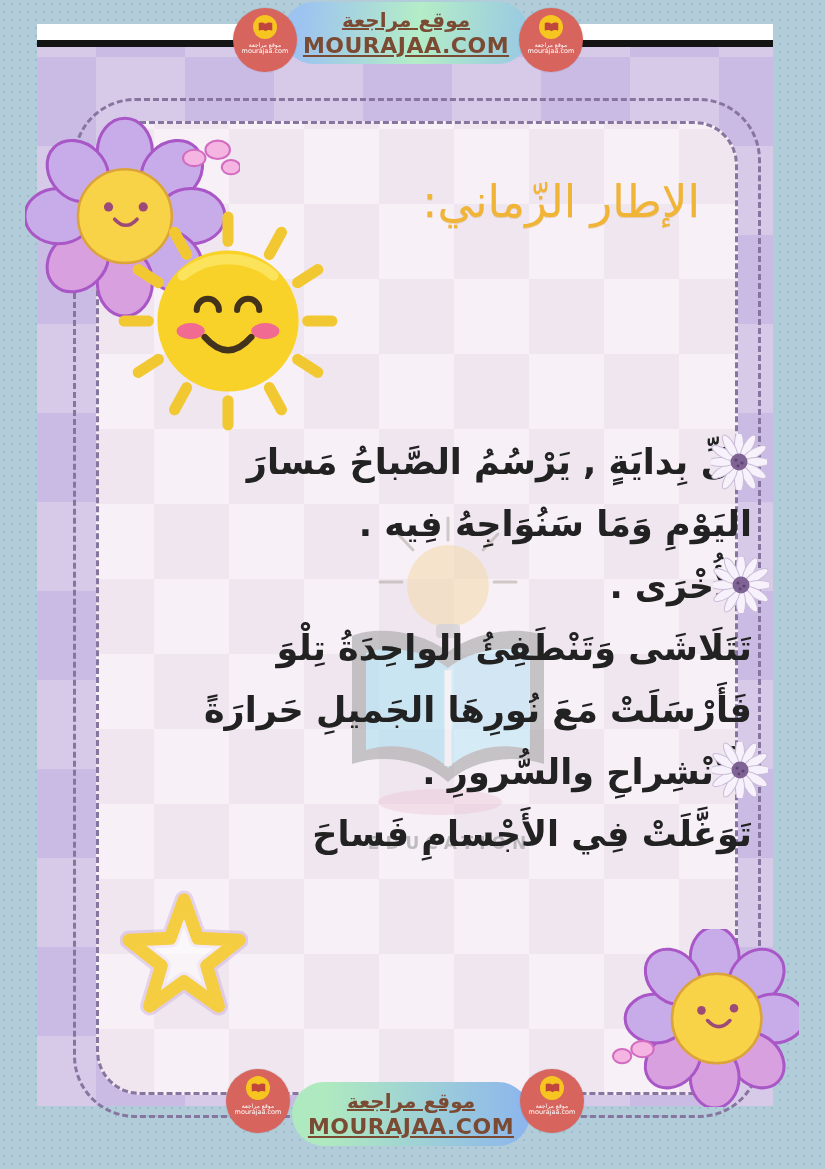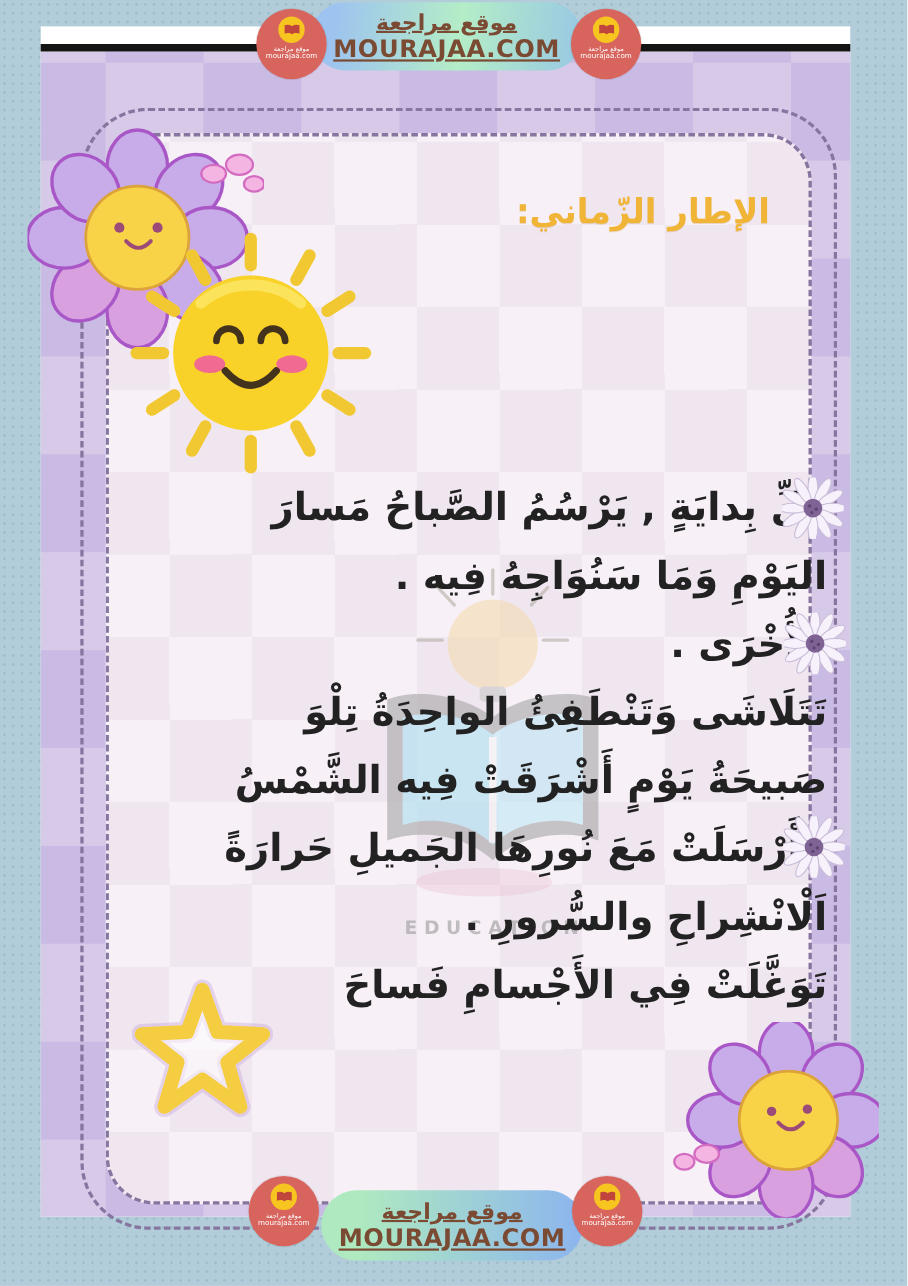--- a/index.html
+++ b/index.html
@@ -37,21 +37,21 @@
   .card-inner {
     position:absolute; inset:20px;
     border:3px dashed #86759f; border-radius:44px;
     background: repeating-conic-gradient(#f7f0f7 0% 25%, #efe6f0 0% 50%);
     background-size:150px 150px;
     background-position:-20px 5px;
   }
 
   .card-title {
     position:absolute; top:74px; right:58px;
-    direction:rtl; font-weight:bold; font-size:31px; color:#f0b437;
+    direction:rtl; font-weight:normal; font-size:45px; color:#f0b437;
     text-shadow:0 1px 0 rgba(200,130,20,.25);
   }
   .card-subtitle {
     position:absolute; top:178px; right:60px;
     direction:rtl; font-weight:bold; font-size:40px; color:#1e1e1e;
   }
   .body-lines {
     position:absolute; top:330px; left:6px; right:6px;
     direction:rtl; text-align:right;
     font-weight:bold; font-size:35px; line-height:62px; color:#222222;
@@ -120,21 +120,20 @@
           <text class="wm-text" x="120" y="347" text-anchor="middle" font-size="17" fill="#9b9b9b">EDUCATION</text>
         </svg>
 
         <div class="card-title">الإطار الزّماني:</div>
 
         <div class="body-lines">
           <div>كُلِّ بِدايَةٍ , يَرْسُمُ الصَّباحُ مَسارَ</div>
           <div>اليَوْمِ  وَمَا سَنُوَاجِهُ فِيه .</div>
           <div>الأُخْرَى .</div>
           <div>تَتَلَاشَى وَتَنْطَفِئُ الواحِدَةُ تِلْوَ</div>
-          <div>صَبيحَةُ يَوْمٍ أَشْرَقَتْ فِيه الشَّمْسُ</div>
           <div>فَأَرْسَلَتْ مَعَ نُورِهَا الجَميلِ حَرارَةً</div>
           <div>اَلْانْشِراحِ والسُّرورِ .</div>
           <div>تَوَغَّلَتْ فِي الأَجْسامِ فَساحَ</div>
         </div>
       </div>
 
       <svg class="deco" style="left:-12px; top:62px; width:215px; height:250px;" viewBox="0 0 205 245">
         <g fill="#c8ace9" stroke="#a957c7" stroke-width="3">
           <ellipse cx="95" cy="42" rx="27" ry="33"></ellipse>
           <ellipse cx="141" cy="61" rx="27" ry="33" transform="rotate(45 141 61)"></ellipse>

